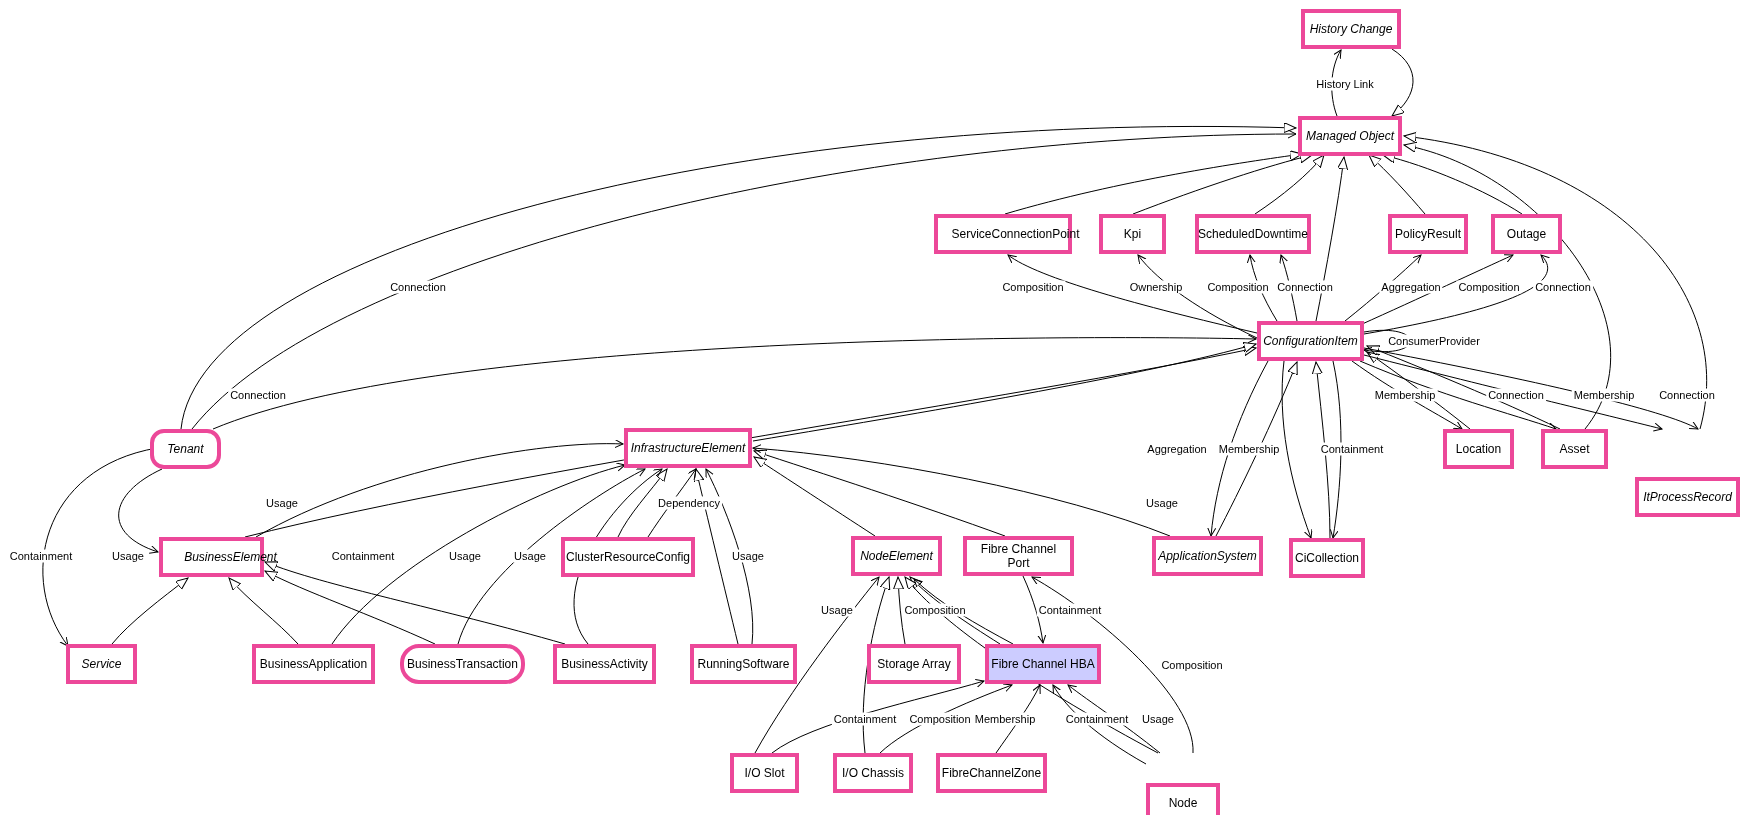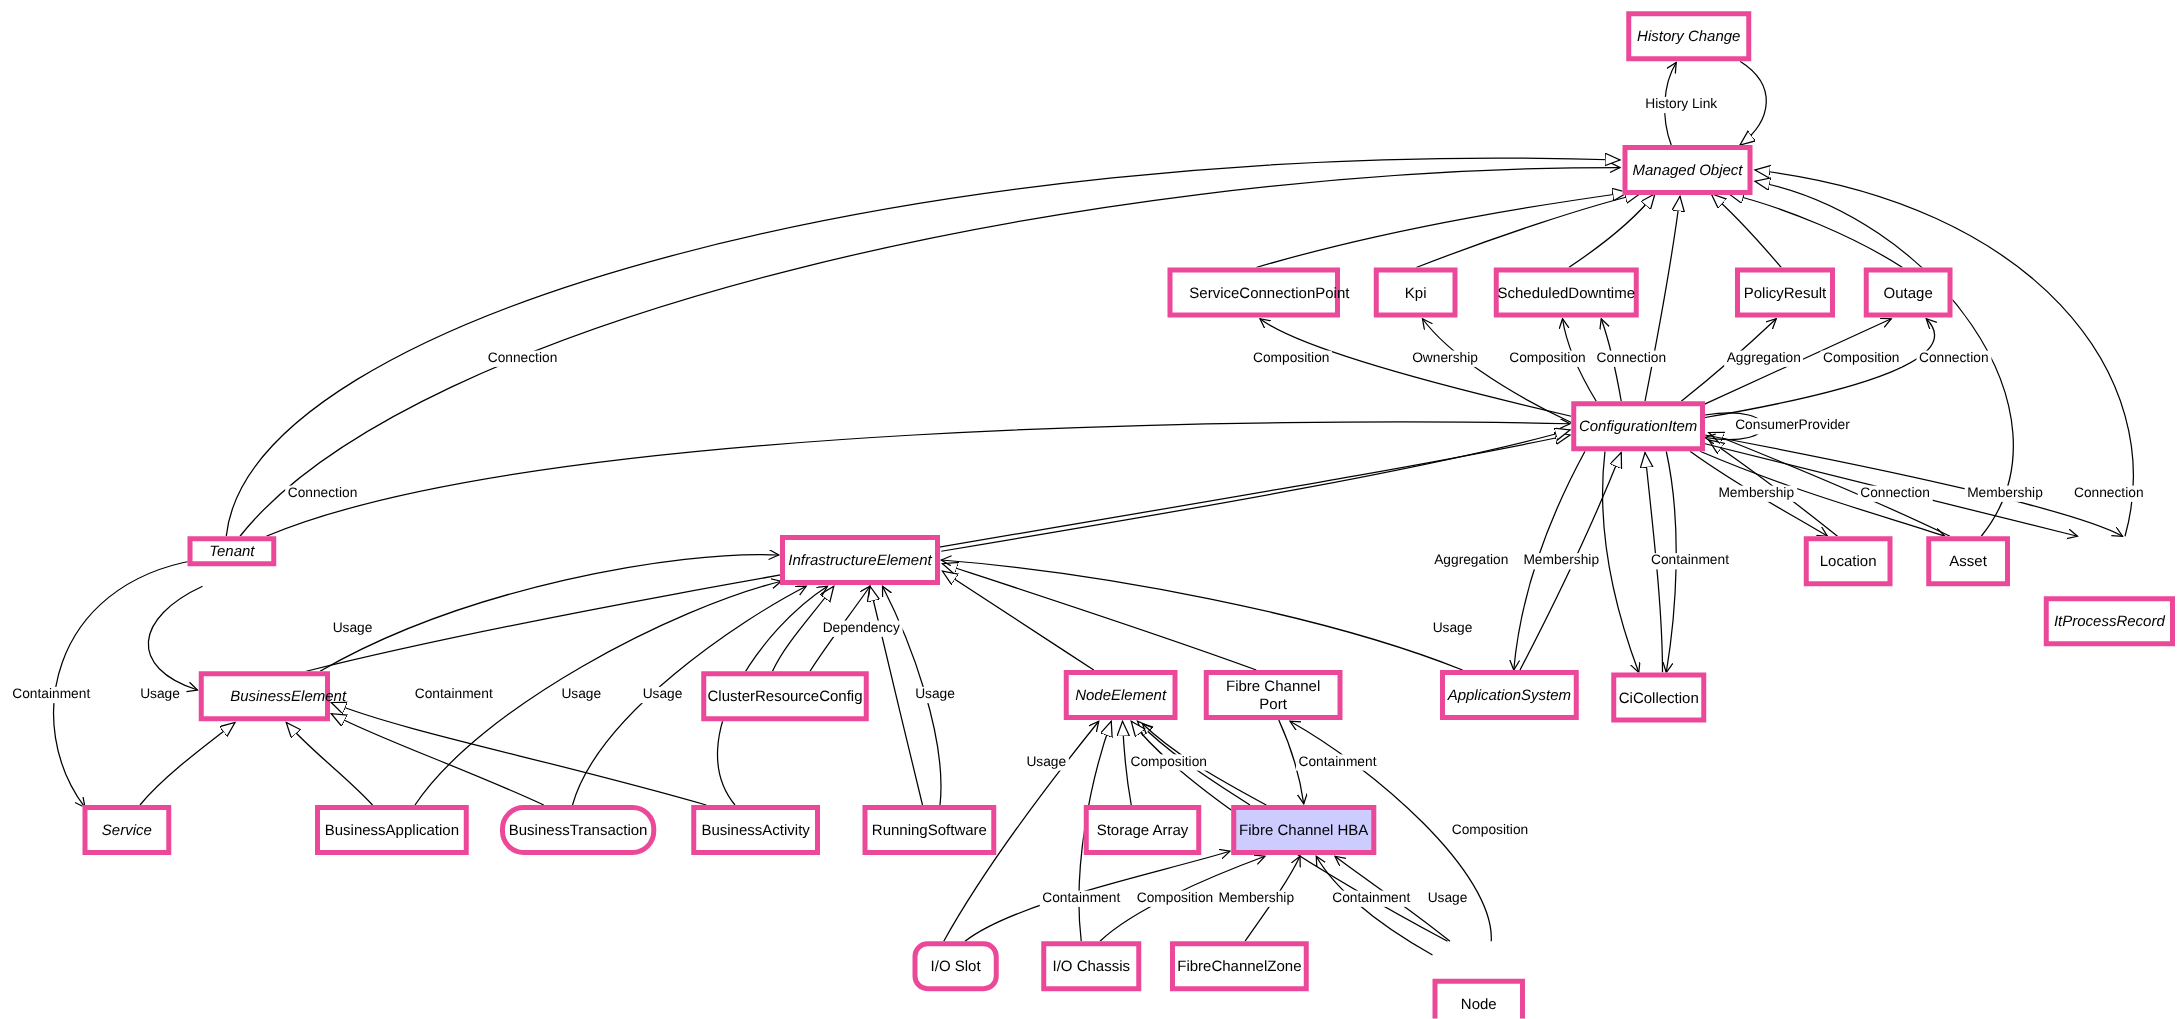--- a/index.html
+++ b/index.html
@@ -111,21 +111,21 @@
       </div>
       <div class="node" style="left: 1388px; top: 214px; width: 80px; height: 40px;">
         <span>PolicyResult</span>
       </div>
       <div class="node" style="left: 1491px; top: 214px; width: 71px; height: 40px;">
         <span>Outage</span>
       </div>
       <div class="node abstract" style="left: 1257px; top: 321px; width: 107px; height: 40px;">
         <span>ConfigurationItem</span>
       </div>
-      <div class="node abstract" style="left: 150px; top: 429px; width: 71px; height: 24px;">
+      <div class="node abstract" style="left: 150px; top: 429px; width: 71px; height: 40px; border-radius: 14px;">
         <span>Tenant</span>
       </div>
       <div class="node abstract" style="left: 624px; top: 428px; width: 128px; height: 40px;">
         <span>InfrastructureElement</span>
       </div>
       <div class="node" style="left: 1443px; top: 429px; width: 71px; height: 40px;">
         <span>Location</span>
       </div>
       <div class="node" style="left: 1541px; top: 429px; width: 67px; height: 40px;">
         <span>Asset</span>
@@ -165,21 +165,21 @@
       </div>
       <div class="node" style="left: 690px; top: 644px; width: 107px; height: 40px;">
         <span>RunningSoftware</span>
       </div>
       <div class="node" style="left: 867px; top: 644px; width: 94px; height: 40px;">
         <span>Storage Array</span>
       </div>
       <div class="node highlight" style="left: 985px; top: 644px; width: 116px; height: 40px;">
         <span>Fibre Channel HBA</span>
       </div>
-      <div class="node" style="left: 730px; top: 753px; width: 69px; height: 40px; border-radius: 12px;">
+      <div class="node" style="left: 730px; top: 753px; width: 69px; height: 40px;">
         <span>I/O Slot</span>
       </div>
       <div class="node" style="left: 833px; top: 753px; width: 80px; height: 40px;">
         <span>I/O Chassis</span>
       </div>
       <div class="node" style="left: 936px; top: 753px; width: 111px; height: 40px;">
         <span>FibreChannelZone</span>
       </div>
       <div class="node" style="left: 1146px; top: 783px; width: 74px; height: 40px;">
         <span>Node</span>

